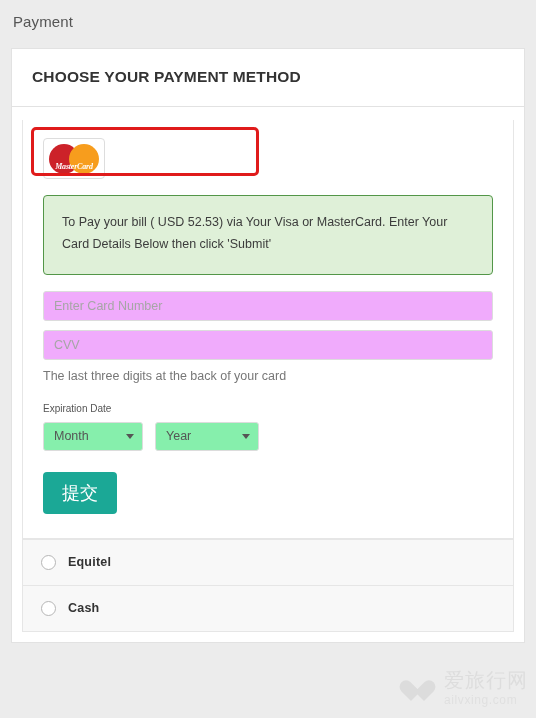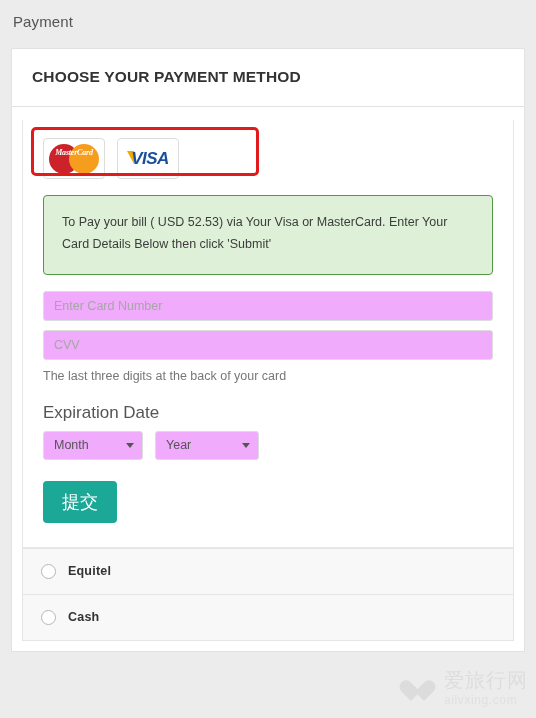--- a/index.html
+++ b/index.html
@@ -134,21 +134,21 @@
     position: absolute;
     top: 0;
     width: 30px;
     height: 30px;
     border-radius: 50%;
   }
   .mc .c-left  { left: 0;  background: #cc2229; }
   .mc .c-right { left: 20px; background: #f79d1d; }
   .mc .mc-text {
     position: absolute;
-    top: 4px;
+    top: 18px;
     left: 0;
     width: 50px;
     text-align: center;
     font-size: 8px;
     font-style: italic;
     font-weight: bold;
     color: #ffffff;
     letter-spacing: -0.2px;
     z-index: 2;
     font-family: "Liberation Serif", serif;
@@ -208,39 +208,39 @@
   }
   .field::placeholder { color: #a6a6a6; opacity: 1; }
 
   .help-text {
     font-size: 12.5px;
     color: #777777;
     margin: 1px 0 18px 0;
   }
 
   .exp-label {
-    font-size: 17px;
+    font-size: 10px;
     color: #555555;
     margin-bottom: 8px;
     margin-top: 20px;
   }
 
   .selects { display: flex; gap: 12px; }
   .select-wrap {
     position: relative;
     width: 100px;
     height: 29px;
   }
   .select-wrap.year { width: 104px; }
   .select-box {
     width: 100%;
     height: 100%;
     border: 1px solid #dcdcdc;
     border-radius: 3px;
-    background: #f0abfc;
+    background: #86efac;
     font-size: 12.5px;
     color: #555555;
     display: flex;
     align-items: center;
     padding: 0 10px;
   }
   .caret {
     position: absolute;
     right: 9px;
     top: 12px;
@@ -324,26 +324,20 @@
     <div class="card-form">
 
       <div class="card-logos">
         <div class="logo-box">
           <div class="mc">
             <span class="c c-left"></span>
             <span class="c c-right"></span>
             <span class="mc-text">MasterCard</span>
           </div>
         </div>
-        <div class="logo-box">
-          <div class="visa-wrap">
-            <span class="visa-swoosh"></span>
-            <span class="visa-text">VISA</span>
-          </div>
-        </div>
       </div>
 
       <div class="alert">
         <div class="alert-text">To Pay your bill ( USD 52.53) via Your Visa or MasterCard. Enter Your Card Details Below then click 'Submit'</div>
       </div>
 
       <input class="field" type="text" placeholder="Enter Card Number" style="">
 
       <input class="field" type="text" placeholder="CVV" style="">
 

